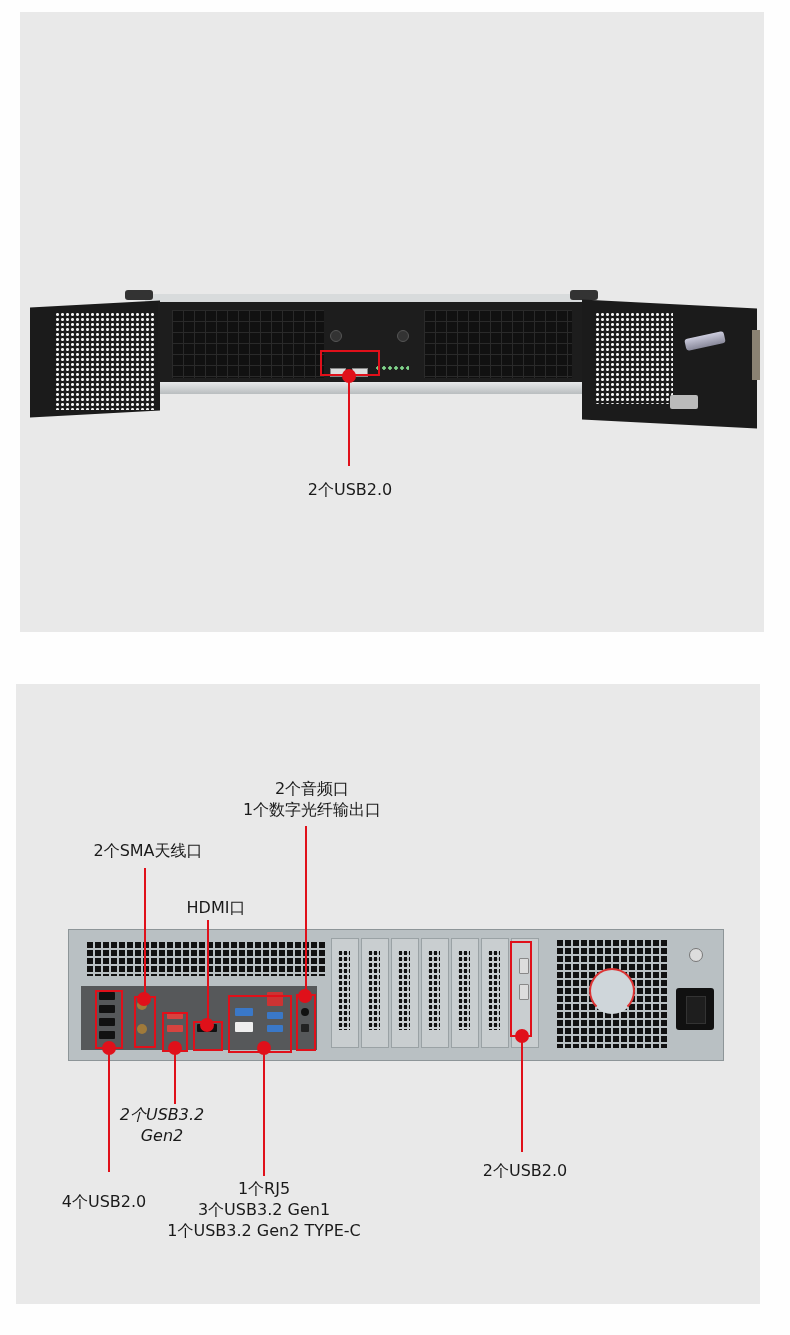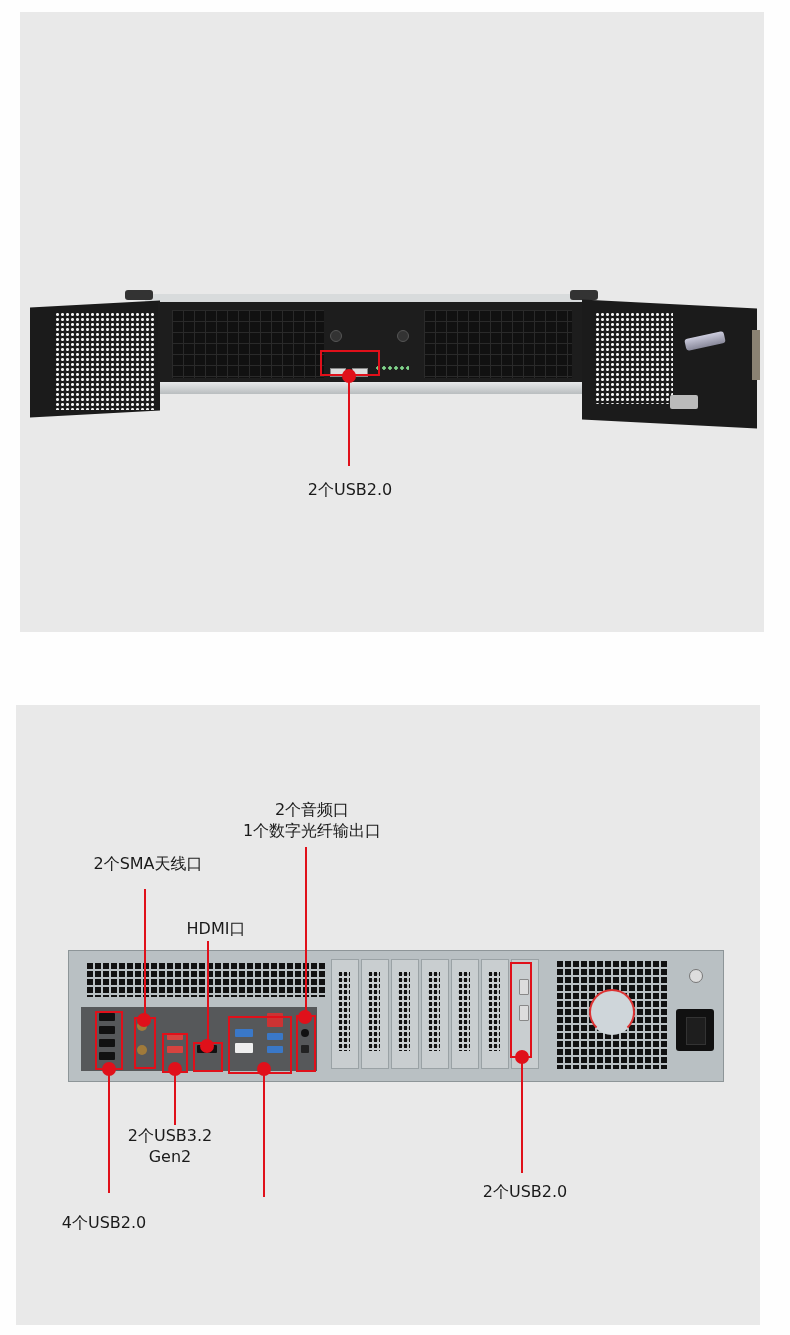--- a/index.html
+++ b/index.html
@@ -1,19 +1,19 @@
 <!DOCTYPE html>
 <html><head>
 <meta charset="utf-8">
 <style>
   html,body{margin:0;padding:0;background:#fefefe;}
   body{width:790px;height:1335px;position:relative;overflow:hidden;font-family:"DejaVu Sans","Liberation Sans",sans-serif;}
   .panel{position:absolute;background:#e9e9e9;}
   #p1{left:20px;top:12px;width:744px;height:620px;}
-  #p2{left:16px;top:684px;width:744px;height:620px;margin-top:21px;}
+  #p2{left:16px;top:684px;width:744px;height:620px;}
   .lbl{position:absolute;color:#1a1a1a;font-size:16px;line-height:21px;text-align:center;white-space:nowrap;}
   .rline{position:absolute;background:#e0101a;width:1.5px;}
   .dot{position:absolute;width:14px;height:14px;border-radius:50%;background:#e0101a;}
   .rbox{position:absolute;border:2px solid #e0101a;box-sizing:border-box;}
   
   .door{position:absolute;background:#1b1b1b;}
   .mesh{position:absolute;background-color:#1b1b1b;
     background-image:radial-gradient(circle,#f2f2f2 1.3px,transparent 1.6px);
     background-size:5px 5px;}
   .grille{position:absolute;background:#111;
@@ -66,28 +66,31 @@
   <div class="rline" style="left:328px;top:370px;height:84px;"></div>
   <div class="lbl" style="left:280px;top:467px;width:100px;">2个USB2.0</div>
 </div>
 
 <div class="panel" id="p2">
 
   <div class="lbl" style="left:196px;top:94px;width:200px;">
     <div>2个音频口</div>
     <div>1个数字光纤输出口</div>
   </div>
-  <div class="lbl" style="left:62px;top:148px;width:140px;">2个SMA天线口</div>
+  <div class="lbl" style="left:62px;top:156px;width:140px;">2个SMA天线口</div>
   <div class="lbl" style="left:164px;top:213px;width:72px;">HDMI口</div>
-  <div class="lbl" style="left:104px;top:420px;width:100px;">
+  <div class="lbl" style="left:96px;top:420px;width:100px;font-style:italic;">
     <div>2个USB3.2</div>
     <div>Gen2</div>
   </div>
   <div class="lbl" style="left:38px;top:507px;width:100px;">4个USB2.0</div>
   <div class="lbl" style="left:138px;top:494px;width:220px;">
+    <div>1个RJ5</div>
+    <div>3个USB3.2 Gen1</div>
+    <div>1个USB3.2 Gen2 TYPE-C</div>
   </div>
   <div class="lbl" style="left:454px;top:476px;width:110px;">2个USB2.0</div>
 
   <div class="chassis" style="left:52px;top:245px;width:654px;height:130px;">
     <div class="vent" style="left:16px;top:10px;width:242px;height:36px;"></div>
     <div class="io" style="left:12px;top:56px;width:236px;height:64px;"></div>
 
     <div class="port" style="left:30px;top:62px;width:16px;height:8px;background:#111;"></div>
     <div class="port" style="left:30px;top:75px;width:16px;height:8px;background:#111;"></div>
     <div class="port" style="left:30px;top:88px;width:16px;height:8px;background:#111;"></div>

